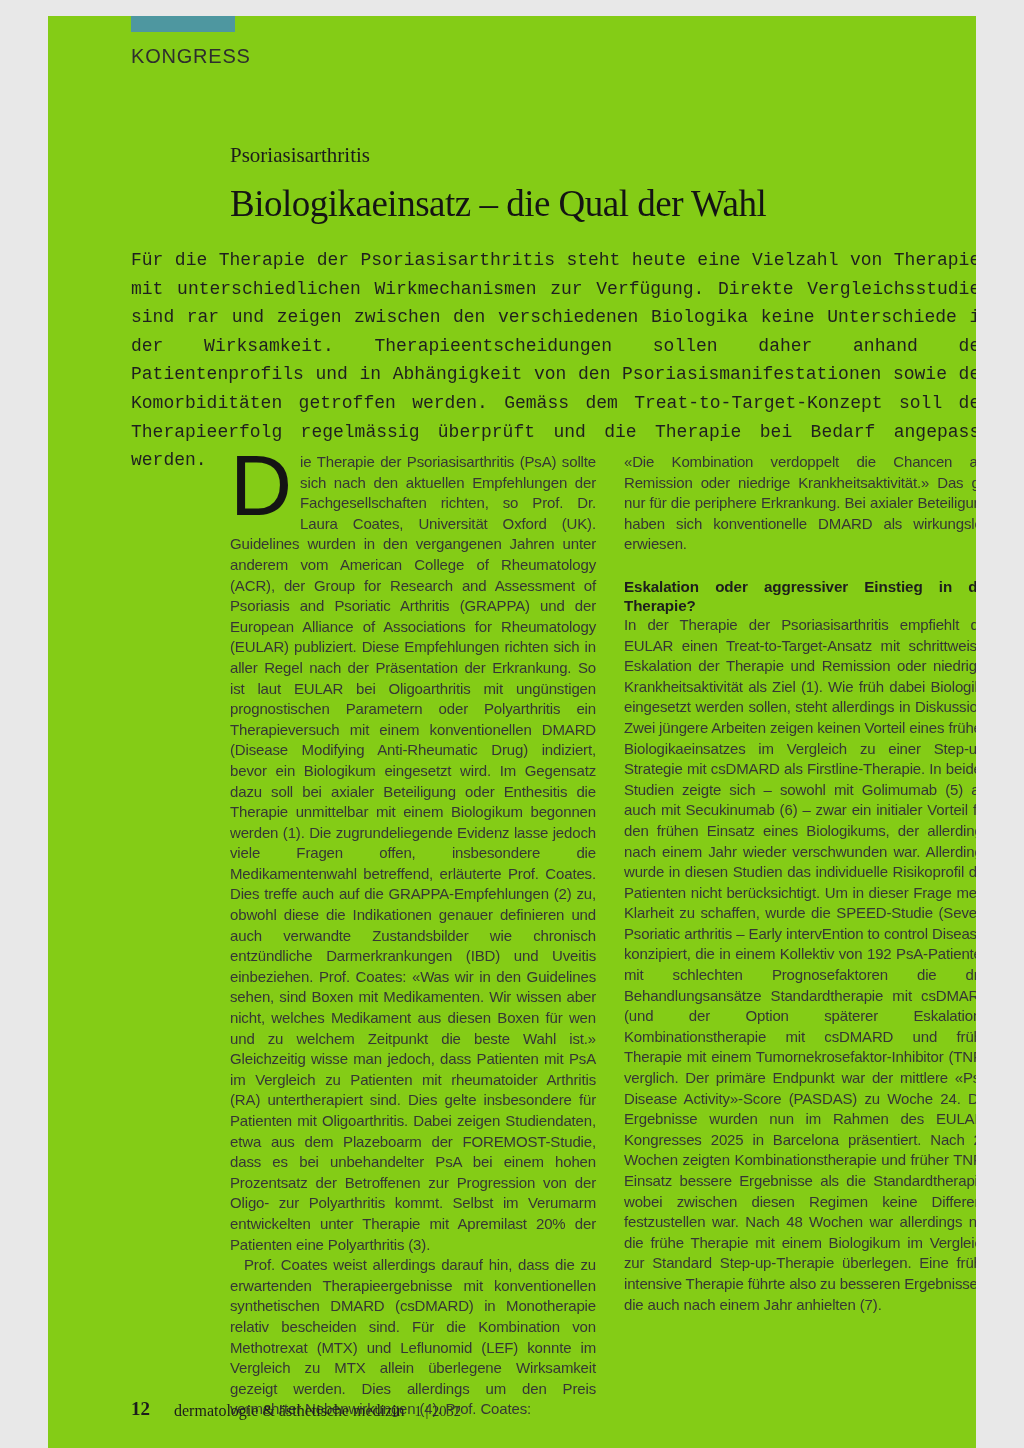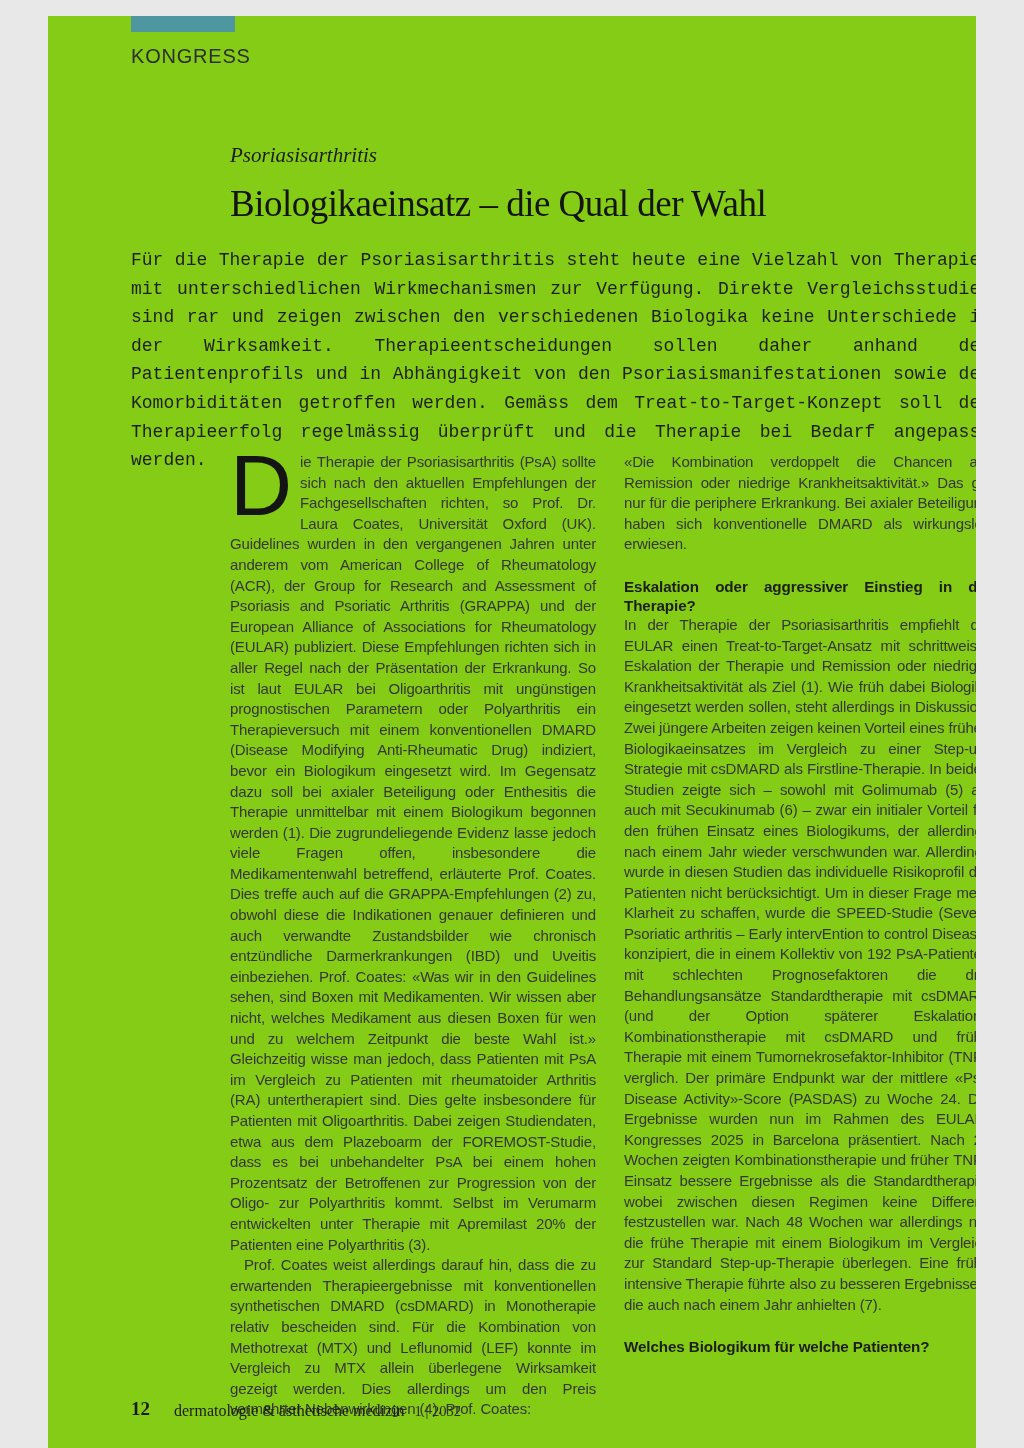--- a/index.html
+++ b/index.html
@@ -17,21 +17,20 @@
   }
   .section-label {
     position:absolute; left:83px; top:29px;
     font-size:20px; line-height:22px;
     letter-spacing:0.8px;
     color:#2e2e2e;
   }
   .kicker {
     position:absolute; left:182px; top:127px;
     font-family:"Liberation Serif","DejaVu Serif",serif;
-    font-style:italic;
     font-size:21px; color:#1c1c1c;
   }
   .title {
     position:absolute; left:182px; top:166px;
     font-family:"Liberation Serif","DejaVu Serif",serif;
     font-size:37px; letter-spacing:-0.5px;
     color:#141414; white-space:nowrap;
   }
   .lead {
     position:absolute; left:83px; top:230px; width:860px;
@@ -98,21 +97,20 @@
       <p>
         <span class="dropcap">D</span><span>ie Therapie der Psoriasisarthritis (PsA) sollte sich nach den aktuellen Empfehlungen der Fachgesellschaften richten, so Prof. Dr. Laura Coates, Universität Oxford (UK). Guidelines wurden in den vergangenen Jahren unter anderem vom American College of Rheumatology (ACR), der Group for Research and Assessment of Psoriasis and Psoriatic Arthritis (GRAPPA) und der European Alliance of Associations for Rheumatology (EULAR) publiziert. Diese Empfehlungen richten sich in aller Regel nach der Präsentation der Erkrankung. So ist laut EULAR bei Oligoarthritis mit ungünstigen prognostischen Parametern oder Polyarthritis ein Therapieversuch mit einem konventionellen DMARD (Disease Modifying Anti-Rheumatic Drug) indiziert, bevor ein Biologikum eingesetzt wird. Im Gegensatz dazu soll bei axialer Beteiligung oder Enthesitis die Therapie unmittelbar mit einem Biologikum begonnen werden (1). Die zugrundeliegende Evidenz lasse jedoch viele Fragen offen, insbesondere die Medikamentenwahl betreffend, erläuterte Prof. Coates. Dies treffe auch auf die GRAPPA-Empfehlungen (2) zu, obwohl diese die Indikationen genauer definieren und auch verwandte Zustandsbilder wie chronisch entzündliche Darmerkrankungen (IBD) und Uveitis einbeziehen. Prof. Coates: «Was wir in den Guidelines sehen, sind Boxen mit Medikamenten. Wir wissen aber nicht, welches Medikament aus diesen Boxen für wen und zu welchem Zeitpunkt die beste Wahl ist.» Gleichzeitig wisse man jedoch, dass Patienten mit PsA im Vergleich zu Patienten mit rheumatoider Arthritis (RA) untertherapiert sind. Dies gelte insbesondere für Patienten mit Oligoarthritis. Dabei zeigen Studiendaten, etwa aus dem Plazeboarm der FOREMOST-Studie, dass es bei unbehandelter PsA bei einem hohen Prozentsatz der Betroffenen zur Progression von der Oligo- zur Polyarthritis kommt. Selbst im Verumarm entwickelten unter Therapie mit Apremilast 20% der Patienten eine Polyarthritis (3).</span>
       </p>
       <p class="indent">Prof. Coates weist allerdings darauf hin, dass die zu erwartenden Therapieergebnisse mit konventionellen synthetischen DMARD (csDMARD) in Monotherapie relativ bescheiden sind. Für die Kombination von Methotrexat (MTX) und Leflunomid (LEF) konnte im Vergleich zu MTX allein überlegene Wirksamkeit gezeigt werden. Dies allerdings um den Preis vermehrter Nebenwirkungen (4). Prof. Coates:</p>
     </div>
 
     <div class="col">
       <p>«Die Kombination verdoppelt die Chancen auf Remission oder niedrige Krankheitsaktivität.» Das gilt nur für die periphere Erkrankung. Bei axialer Beteiligung haben sich konventionelle DMARD als wirkungslos erwiesen.</p>
       <h2 class="subheading">Eskalation oder aggressiver Einstieg in die Therapie?</h2>
       <p>In der Therapie der Psoriasisarthritis empfiehlt die EULAR einen Treat-to-Target-Ansatz mit schrittweiser Eskalation der Therapie und Remission oder niedriger Krankheitsaktivität als Ziel (1). Wie früh dabei Biologika eingesetzt werden sollen, steht allerdings in Diskussion. Zwei jüngere Arbeiten zeigen keinen Vorteil eines frühen Biologikaeinsatzes im Vergleich zu einer Step-up-Strategie mit csDMARD als Firstline-Therapie. In beiden Studien zeigte sich – sowohl mit Golimumab (5) als auch mit Secukinumab (6) – zwar ein initialer Vorteil für den frühen Einsatz eines Biologikums, der allerdings nach einem Jahr wieder verschwunden war. Allerdings wurde in diesen Studien das individuelle Risikoprofil der Patienten nicht berücksichtigt. Um in dieser Frage mehr Klarheit zu schaffen, wurde die SPEED-Studie (Severe Psoriatic arthritis – Early intervEntion to control Disease) konzipiert, die in einem Kollektiv von 192 PsA-Patienten mit schlechten Prognosefaktoren die drei Behandlungsansätze Standardtherapie mit csDMARD (und der Option späterer Eskalation), Kombinationstherapie mit csDMARD und frühe Therapie mit einem Tumornekrosefaktor-Inhibitor (TNFi) verglich. Der primäre Endpunkt war der mittlere «PsA Disease Activity»-Score (PASDAS) zu Woche 24. Die Ergebnisse wurden nun im Rahmen des EULAR-Kongresses 2025 in Barcelona präsentiert. Nach 24 Wochen zeigten Kombinationstherapie und früher TNFi-Einsatz bessere Ergebnisse als die Standardtherapie, wobei zwischen diesen Regimen keine Differenz festzustellen war. Nach 48 Wochen war allerdings nur die frühe Therapie mit einem Biologikum im Vergleich zur Standard Step-up-Therapie überlegen. Eine frühe intensive Therapie führte also zu besseren Ergebnissen, die auch nach einem Jahr anhielten (7).</p>
-      <h2 class="subheading">Welches Biologikum für welche Patienten?</h2>
     </div>
 
   </div>
 
   <div class="footer">
     <span class="page-number">12</span>
     <span class="journal-name">dermatologie &amp; ästhetische medizin</span>
     <span class="issue-number">1 | 2032</span>
   </div>
 

